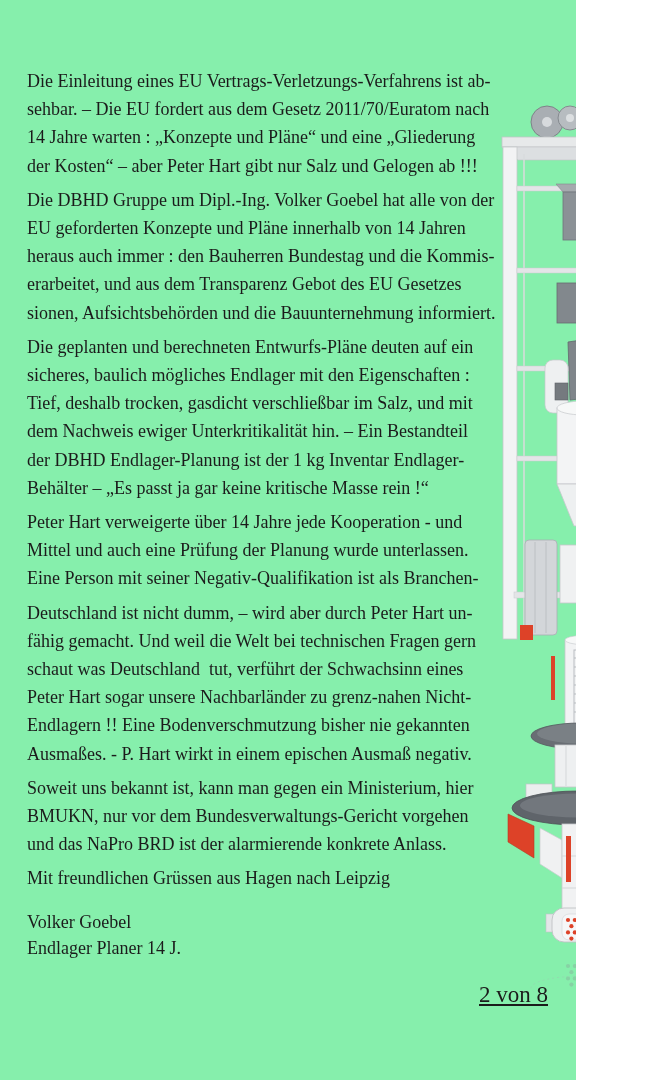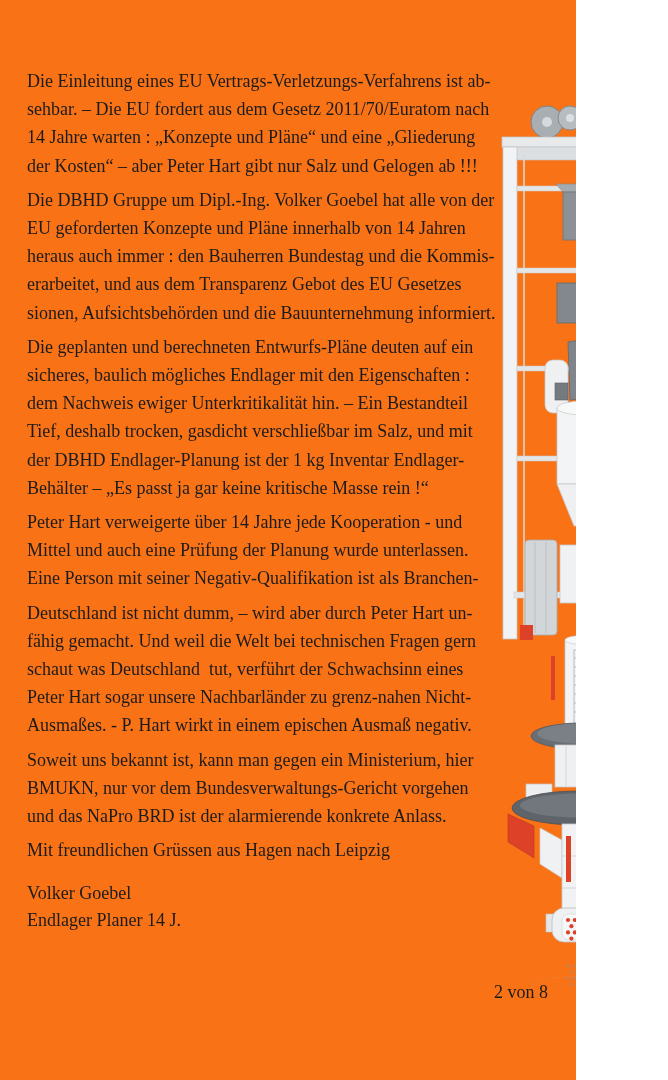--- a/index.html
+++ b/index.html
@@ -1,31 +1,31 @@
 <!DOCTYPE html>
 <html><head>
 <meta charset="utf-8">
 <style>
   html,body { margin:0; padding:0; background:#ffffff; }
   .page {
-    position:relative; width:576px; height:1080px; background:#f97316;
+    position:relative; width:576px; height:1080px; background:#86efac;
     font-family:"Liberation Serif","DejaVu Serif",serif; color:#1b1b1b; overflow:hidden;
   }
   .letter {
     position:absolute; left:27px; top:67px; width:470px;
     font-size:18px; line-height:28.2px;
   }
   .para { margin:0 0 6px 0; }
   .line { white-space:pre; }
   .bold { font-weight:normal; }
   .closing { margin:0 0 6px 0; white-space:pre; }
   .signature { margin-top:16px; line-height:26.5px; }
   .signature .line { white-space:pre; }
   .footer-page {
-    position:absolute; top:982px; right:28px; font-size:18px; color:#1b1b1b;
+    position:absolute; top:982px; right:28px; font-size:23px; color:#1b1b1b;text-decoration:underline;
   }
   .machine {
     position:absolute; left:488px; top:36px; width:180px; height:960px;
   }
   svg { display:block; }
 </style>
 </head>
 <body>
 
 <div class="page">
@@ -41,35 +41,36 @@
         <div class="para">
           <div class="line"><span>Die DBHD Gruppe um Dipl.-Ing. Volker Goebel hat alle von der</span></div>
           <div class="line"><span>EU geforderten Konzepte und Pläne </span><span class="bold">innerhalb von 14 Jahren</span></div>
           <div class="line"><span>heraus auch immer : den Bauherren Bundestag und die Kommis-</span></div>
           <div class="line"><span class="bold">erarbeitet,</span><span> und aus dem </span><span class="bold">Transparenz Gebot</span><span> des EU Gesetzes</span></div>
           <div class="line"><span>sionen, Aufsichtsbehörden und die Bauunternehmung informiert.</span></div>
         </div>
         <div class="para">
           <div class="line"><span>Die geplanten und berechneten Entwurfs-Pläne deuten auf ein</span></div>
           <div class="line"><span>sicheres, baulich mögliches Endlager mit den Eigenschaften :</span></div>
+          <div class="line"><span>Tief, deshalb trocken, gasdicht verschließbar im Salz, und mit</span></div>
           <div class="line"><span>dem Nachweis ewiger Unterkritikalität hin. – Ein Bestandteil</span></div>
-          <div class="line"><span>Tief, deshalb trocken, gasdicht verschließbar im Salz, und mit</span></div>
           <div class="line"><span>der DBHD Endlager-Planung ist der 1 kg Inventar Endlager-</span></div>
           <div class="line"><span class="bold">Behälter – „Es passt ja gar keine kritische Masse rein !“</span></div>
         </div>
         <div class="para">
           <div class="line"><span>Peter Hart verweigerte über 14 Jahre jede Kooperation - und</span></div>
           <div class="line"><span>Mittel und auch eine Prüfung der Planung wurde unterlassen.</span></div>
           <div class="line"><span>Eine Person mit seiner Negativ-Qualifikation ist als Branchen-</span></div>
         </div>
         <div class="para">
           <div class="line"><span>Deutschland ist nicht dumm, – wird aber durch Peter Hart un-</span></div>
           <div class="line"><span>fähig gemacht. Und weil die Welt bei technischen Fragen gern</span></div>
           <div class="line"><span>schaut was Deutschland  tut, verführt der Schwachsinn eines</span></div>
           <div class="line"><span>Peter Hart sogar unsere Nachbarländer zu grenz-nahen Nicht-</span></div>
+          <div class="line"><span>Endlagern !! Eine Bodenverschmutzung bisher nie gekannten</span></div>
           <div class="line"><span>Ausmaßes. - P. Hart wirkt in einem epischen Ausmaß negativ.</span></div>
         </div>
         <div class="para">
           <div class="line"><span>Soweit uns bekannt ist, kann man gegen ein Ministerium, hier</span></div>
           <div class="line"><span>BMUKN, nur vor dem Bundesverwaltungs-Gericht vorgehen</span></div>
           <div class="line"><span>und das </span><span class="bold">NaPro BRD ist der alarmierende konkrete Anlass.</span></div>
         </div>
       </div>
     <div class="closing line">Mit freundlichen Grüssen aus Hagen nach Leipzig</div>
     <div class="signature">

